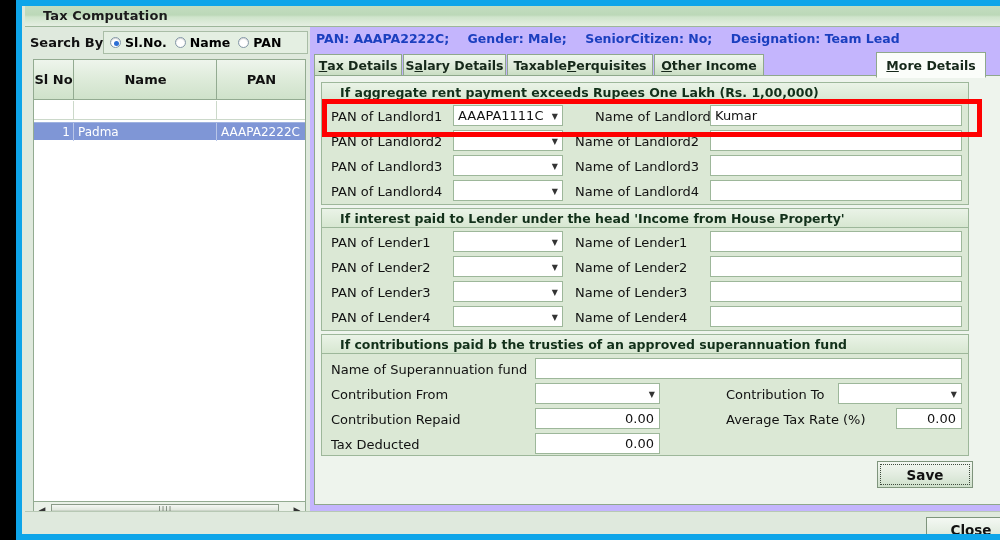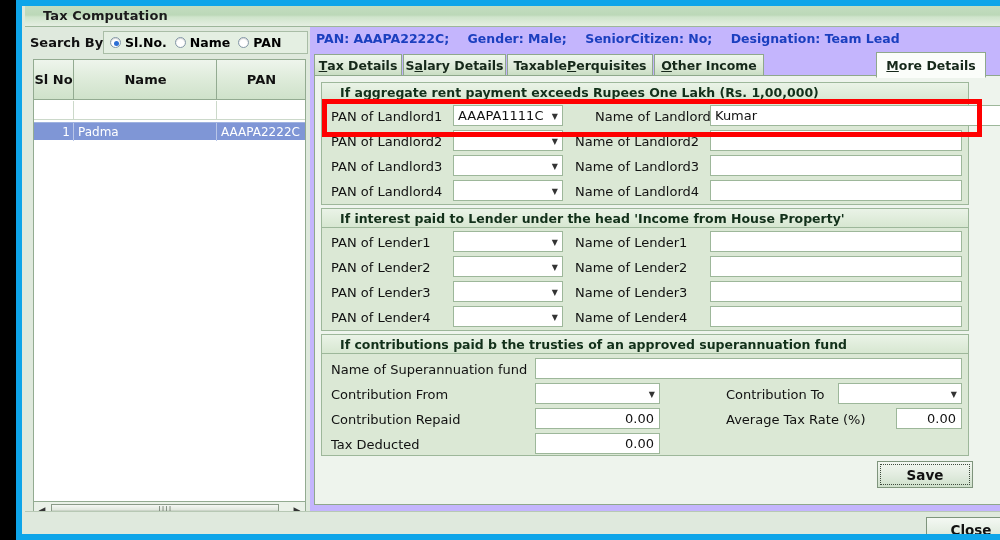--- a/index.html
+++ b/index.html
@@ -352,21 +352,21 @@
       <div class="group" id="grpLandlord">
         <div class="ghead">If aggregate rent payment exceeds Rupees One Lakh (Rs. 1,00,000)</div>
 
         <div class="frow" style="top:22px;">
           <div class="flabel" style="left:9px;">PAN of Landlord1</div>
           <div class="combo" style="left:131px;width:110px;">
             <span>AAAPA1111C</span>
             <span class="caret">▼</span>
           </div>
           <div class="flabel" style="left:253px;margin-left:20px;">Name of Landlord1</div>
-          <div class="txt" style="left:388px;width:291px;">
+          <div class="txt" style="left:388px;width:252px;">
             <span>Kumar</span>
           </div>
         </div>
 
         <div class="frow" style="top:47px;">
           <div class="flabel" style="left:9px;">PAN of Landlord2</div>
           <div class="combo" style="left:131px;width:110px;">
             <span></span>
             <span class="caret">▼</span>
           </div>

